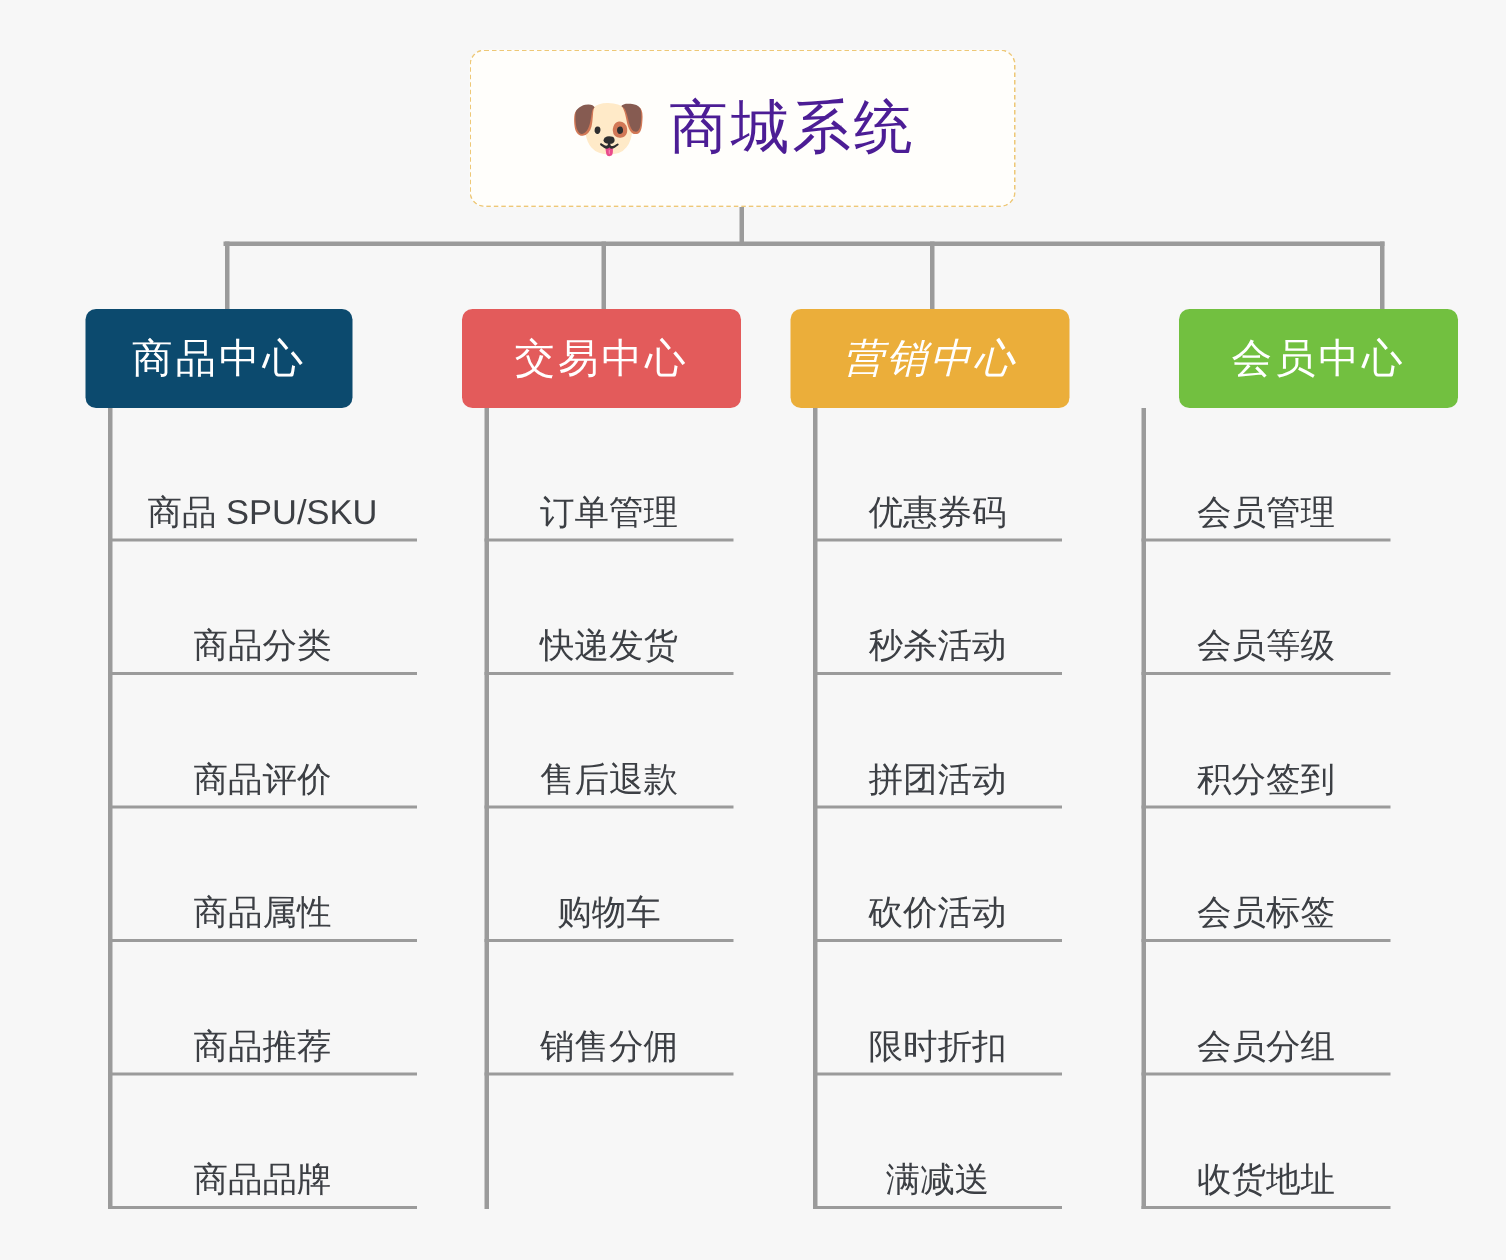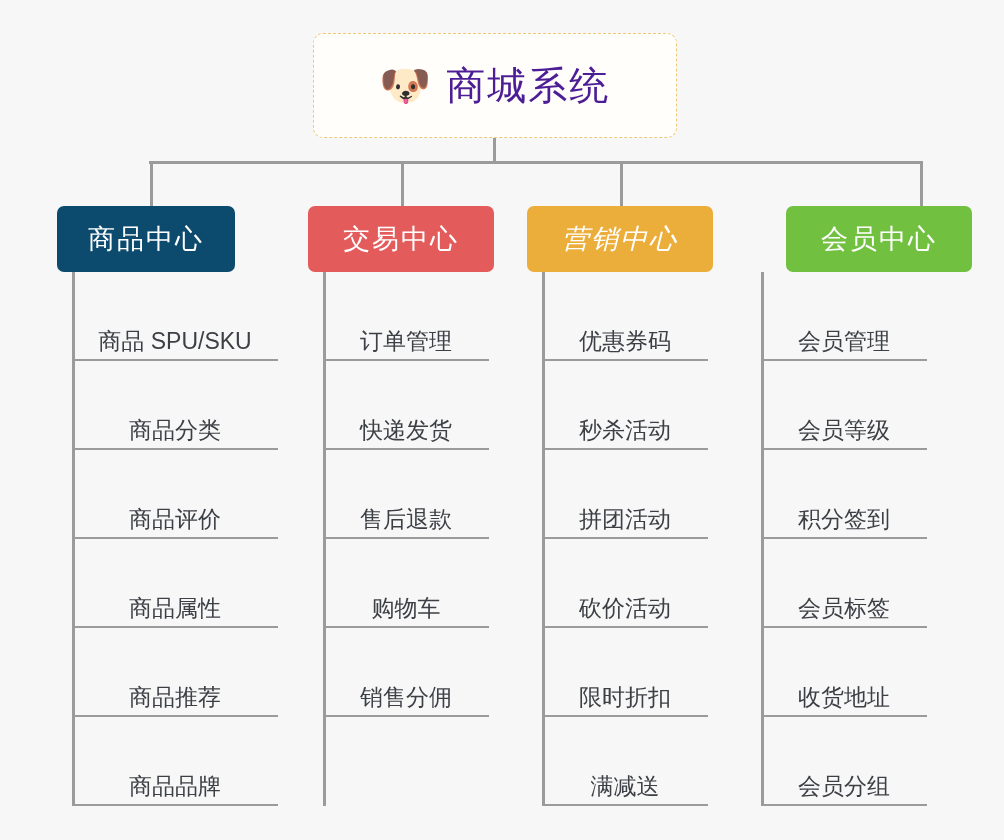--- a/index.html
+++ b/index.html
@@ -217,21 +217,21 @@
         <div class="leaf-item">
           <span class="leaf-label">会员等级</span>
         </div>
         <div class="leaf-item">
           <span class="leaf-label">积分签到</span>
         </div>
         <div class="leaf-item">
           <span class="leaf-label">会员标签</span>
         </div>
         <div class="leaf-item">
+          <span class="leaf-label">会员分组</span>
+        </div>
+        <div class="leaf-item">
           <span class="leaf-label">收货地址</span>
         </div>
-        <div class="leaf-item">
-          <span class="leaf-label">会员分组</span>
-        </div>
       </div>
     </div>
 
 </div>
 
 </body></html>

